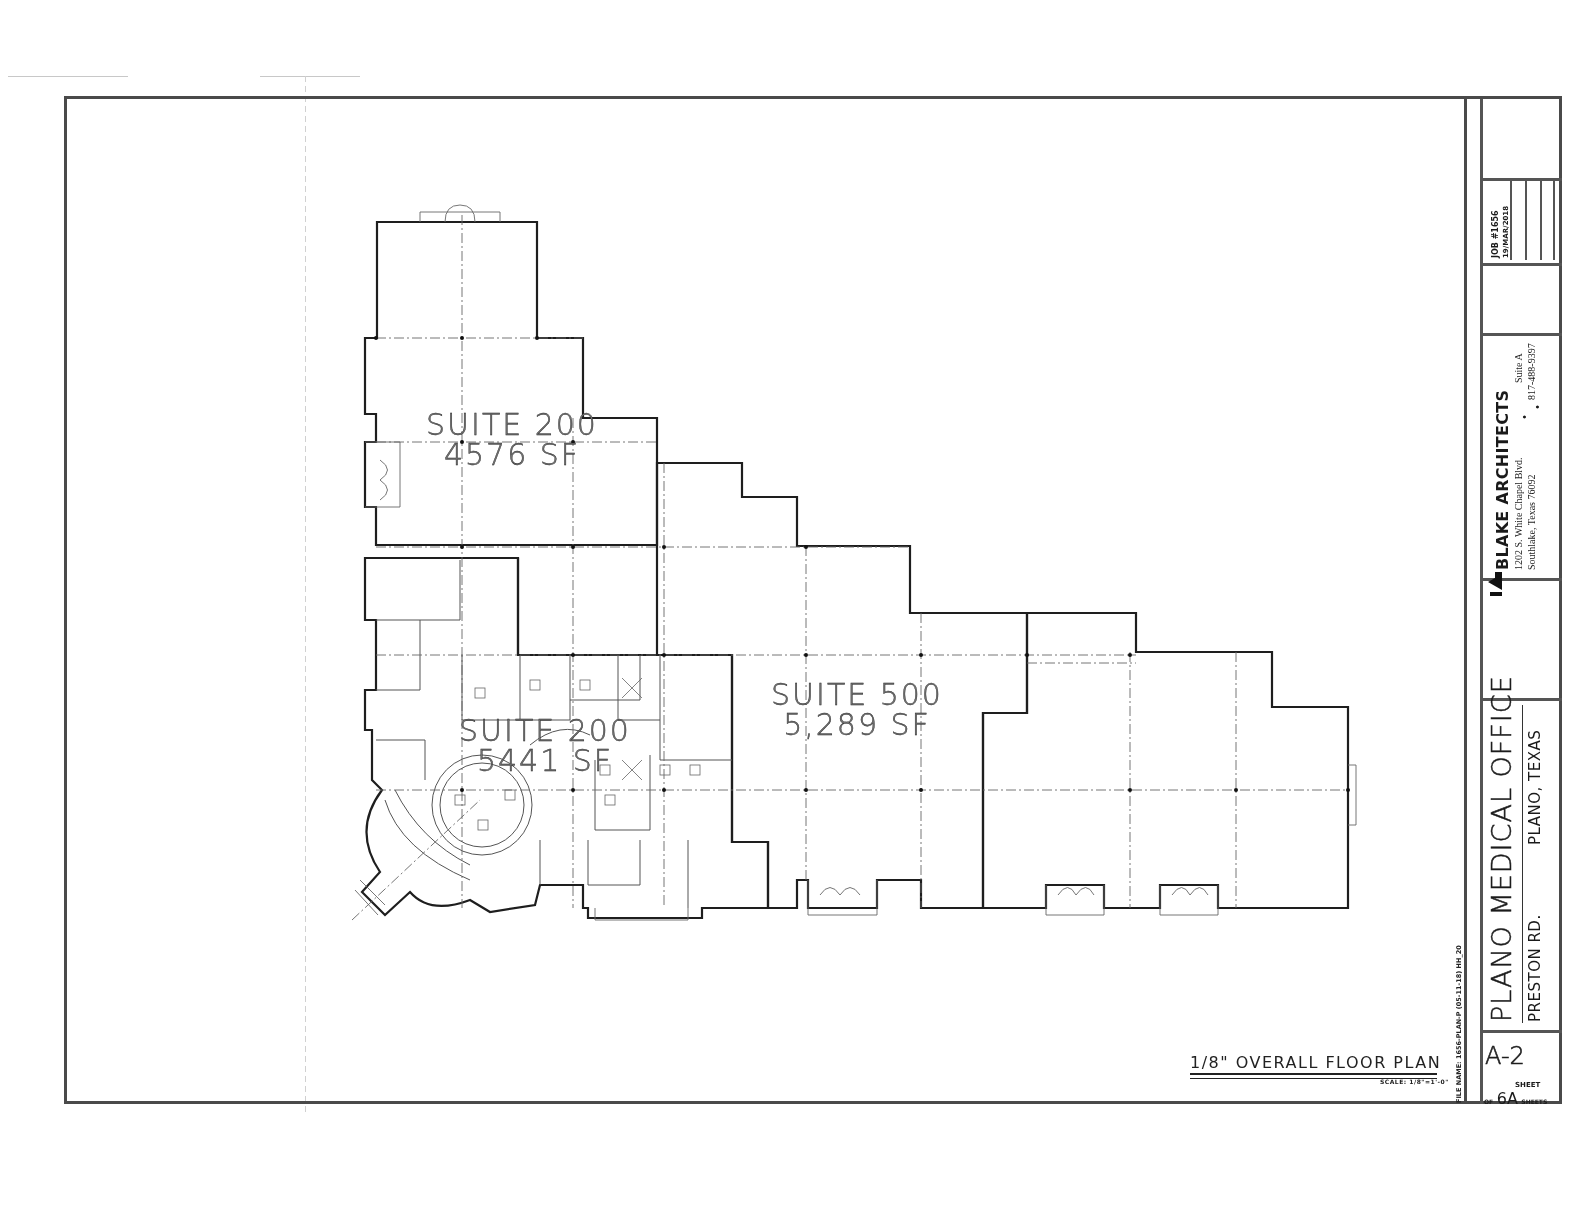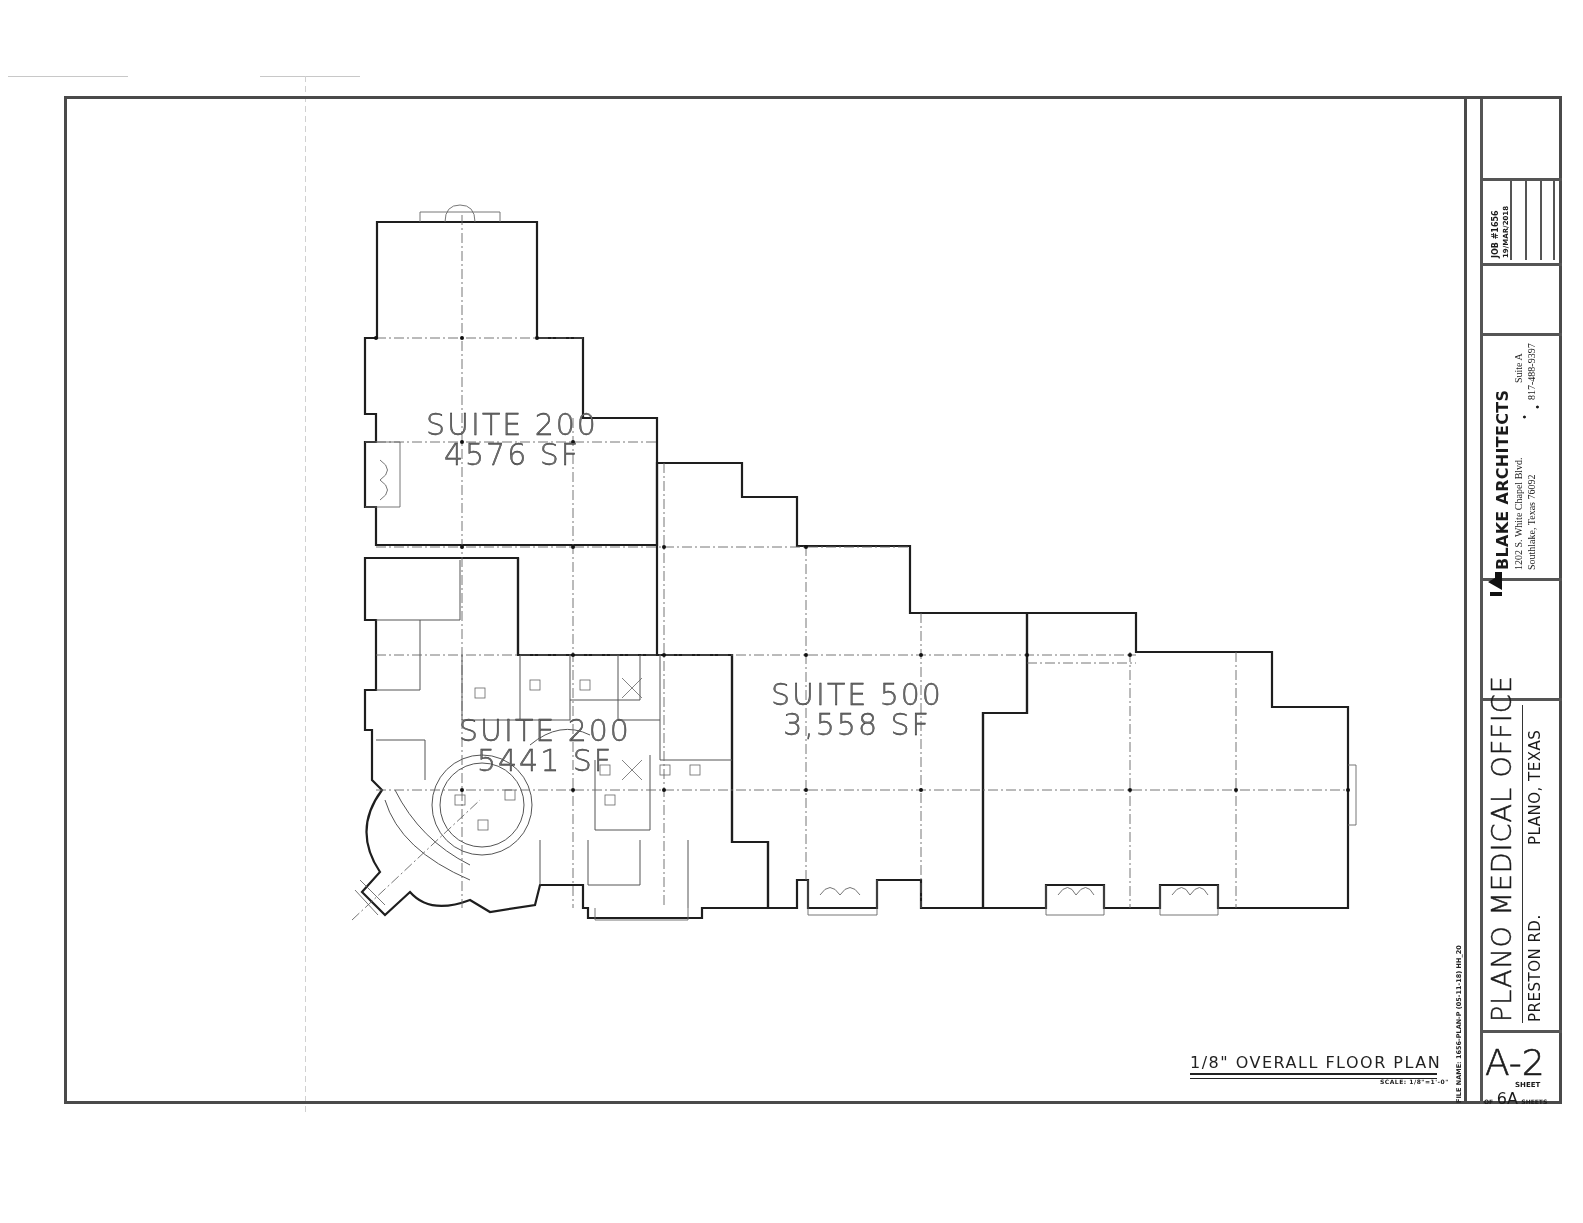--- a/index.html
+++ b/index.html
@@ -170,21 +170,21 @@
   <div class="suite-label" style="left:412px;top:410px;width:200px;">
     <span class="l1">SUITE 200</span>
     <span class="l2">4576 SF</span>
   </div>
   <div class="suite-label" style="left:450px;top:716px;width:190px;">
     <span class="l1">SUITE 200</span>
     <span class="l2">5441 SF</span>
   </div>
   <div class="suite-label" style="left:752px;top:680px;width:210px;">
     <span class="l1">SUITE 500</span>
-    <span class="l2">3,558 SF</span>
+    <span class="l2">5,289 SF</span>
   </div>
 
   <div class="plan-title">1/8" OVERALL FLOOR PLAN</div>
   <div class="plan-title-underline"></div>
   <div class="plan-scale">SCALE: 1/8"=1'-0"</div>
 
   <div class="tb"></div>
   <div class="tb-inner"></div>
 
   <div class="tb-cell" style="top:178px;height:85px;"></div>
@@ -216,21 +216,21 @@
   <div class="rot" style="left:1532px;top:410px;font-size:10px;">•</div>
   <div class="rot" style="left:1513px;top:383px;font-size:10px;font-family:'Liberation Serif',serif;">Suite A</div>
   <div class="rot" style="left:1526px;top:400px;font-size:10px;font-family:'Liberation Serif',serif;">817-488-9397</div>
 
   <div class="rot" style="left:1486px;top:1022px;font-size:27px;font-weight:200;letter-spacing:1px;-webkit-text-stroke:0.5px #222;">PLANO MEDICAL OFFICE</div>
   <div style="position:absolute;left:1522px;top:705px;width:1px;height:318px;background:#333;"></div>
   <div class="rot" style="left:1526px;top:1022px;font-size:15px;letter-spacing:0.5px;">PRESTON RD.</div>
   <div class="rot" style="left:1526px;top:845px;font-size:15px;letter-spacing:0.5px;">PLANO, TEXAS</div>
 
   <div style="position:absolute;left:1515px;top:1037px;font-size:7px;font-weight:bold;margin-top:44px;">SHEET</div>
-  <div style="position:absolute;left:1485px;top:1042px;font-size:36px;font-weight:200;-webkit-text-stroke:0.6px #222;">A-2</div>
+  <div style="position:absolute;left:1485px;top:1042px;font-size:24px;font-weight:200;-webkit-text-stroke:0.6px #222;">A-2</div>
   <div style="position:absolute;left:1484px;top:1089px;font-size:11px;white-space:nowrap;">
     <span style="font-size:6px;font-weight:bold;">OF</span>
     <span style="font-size:16px;">6A</span>
     <span style="font-size:6px;font-weight:bold;">SHEETS</span>
   </div>
 
   <div class="rot file-name" style="left:1455px;top:1103px;">FILE NAME: 1656-PLAN-P (05-11-18) HH_20</div>
 </div>
 
 </body></html>

